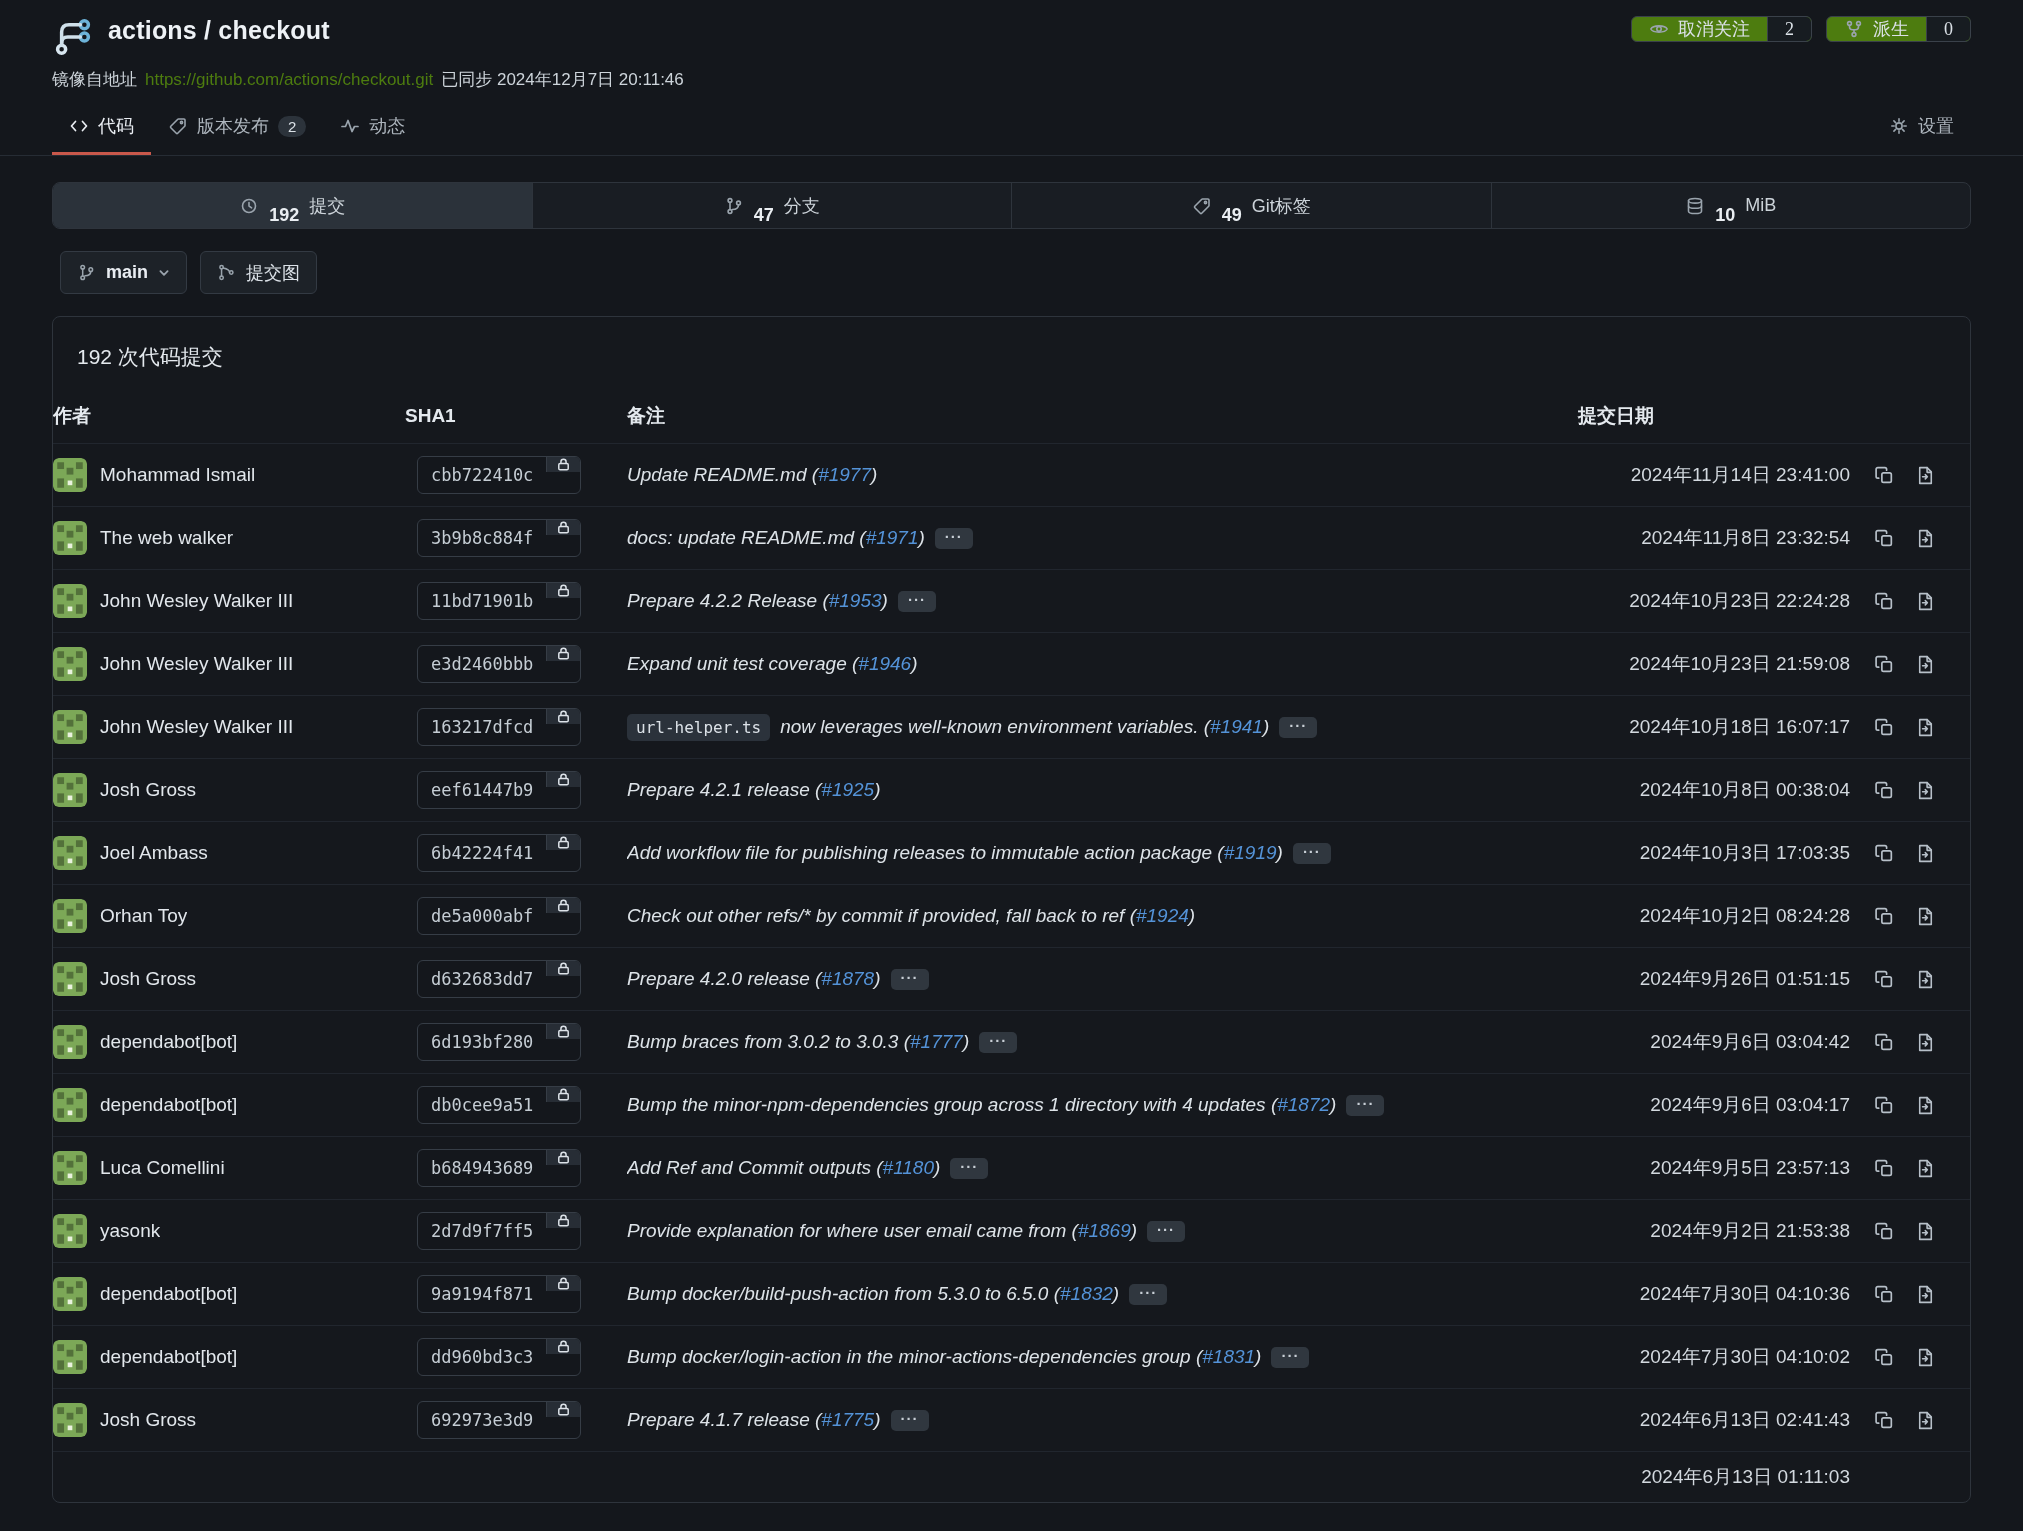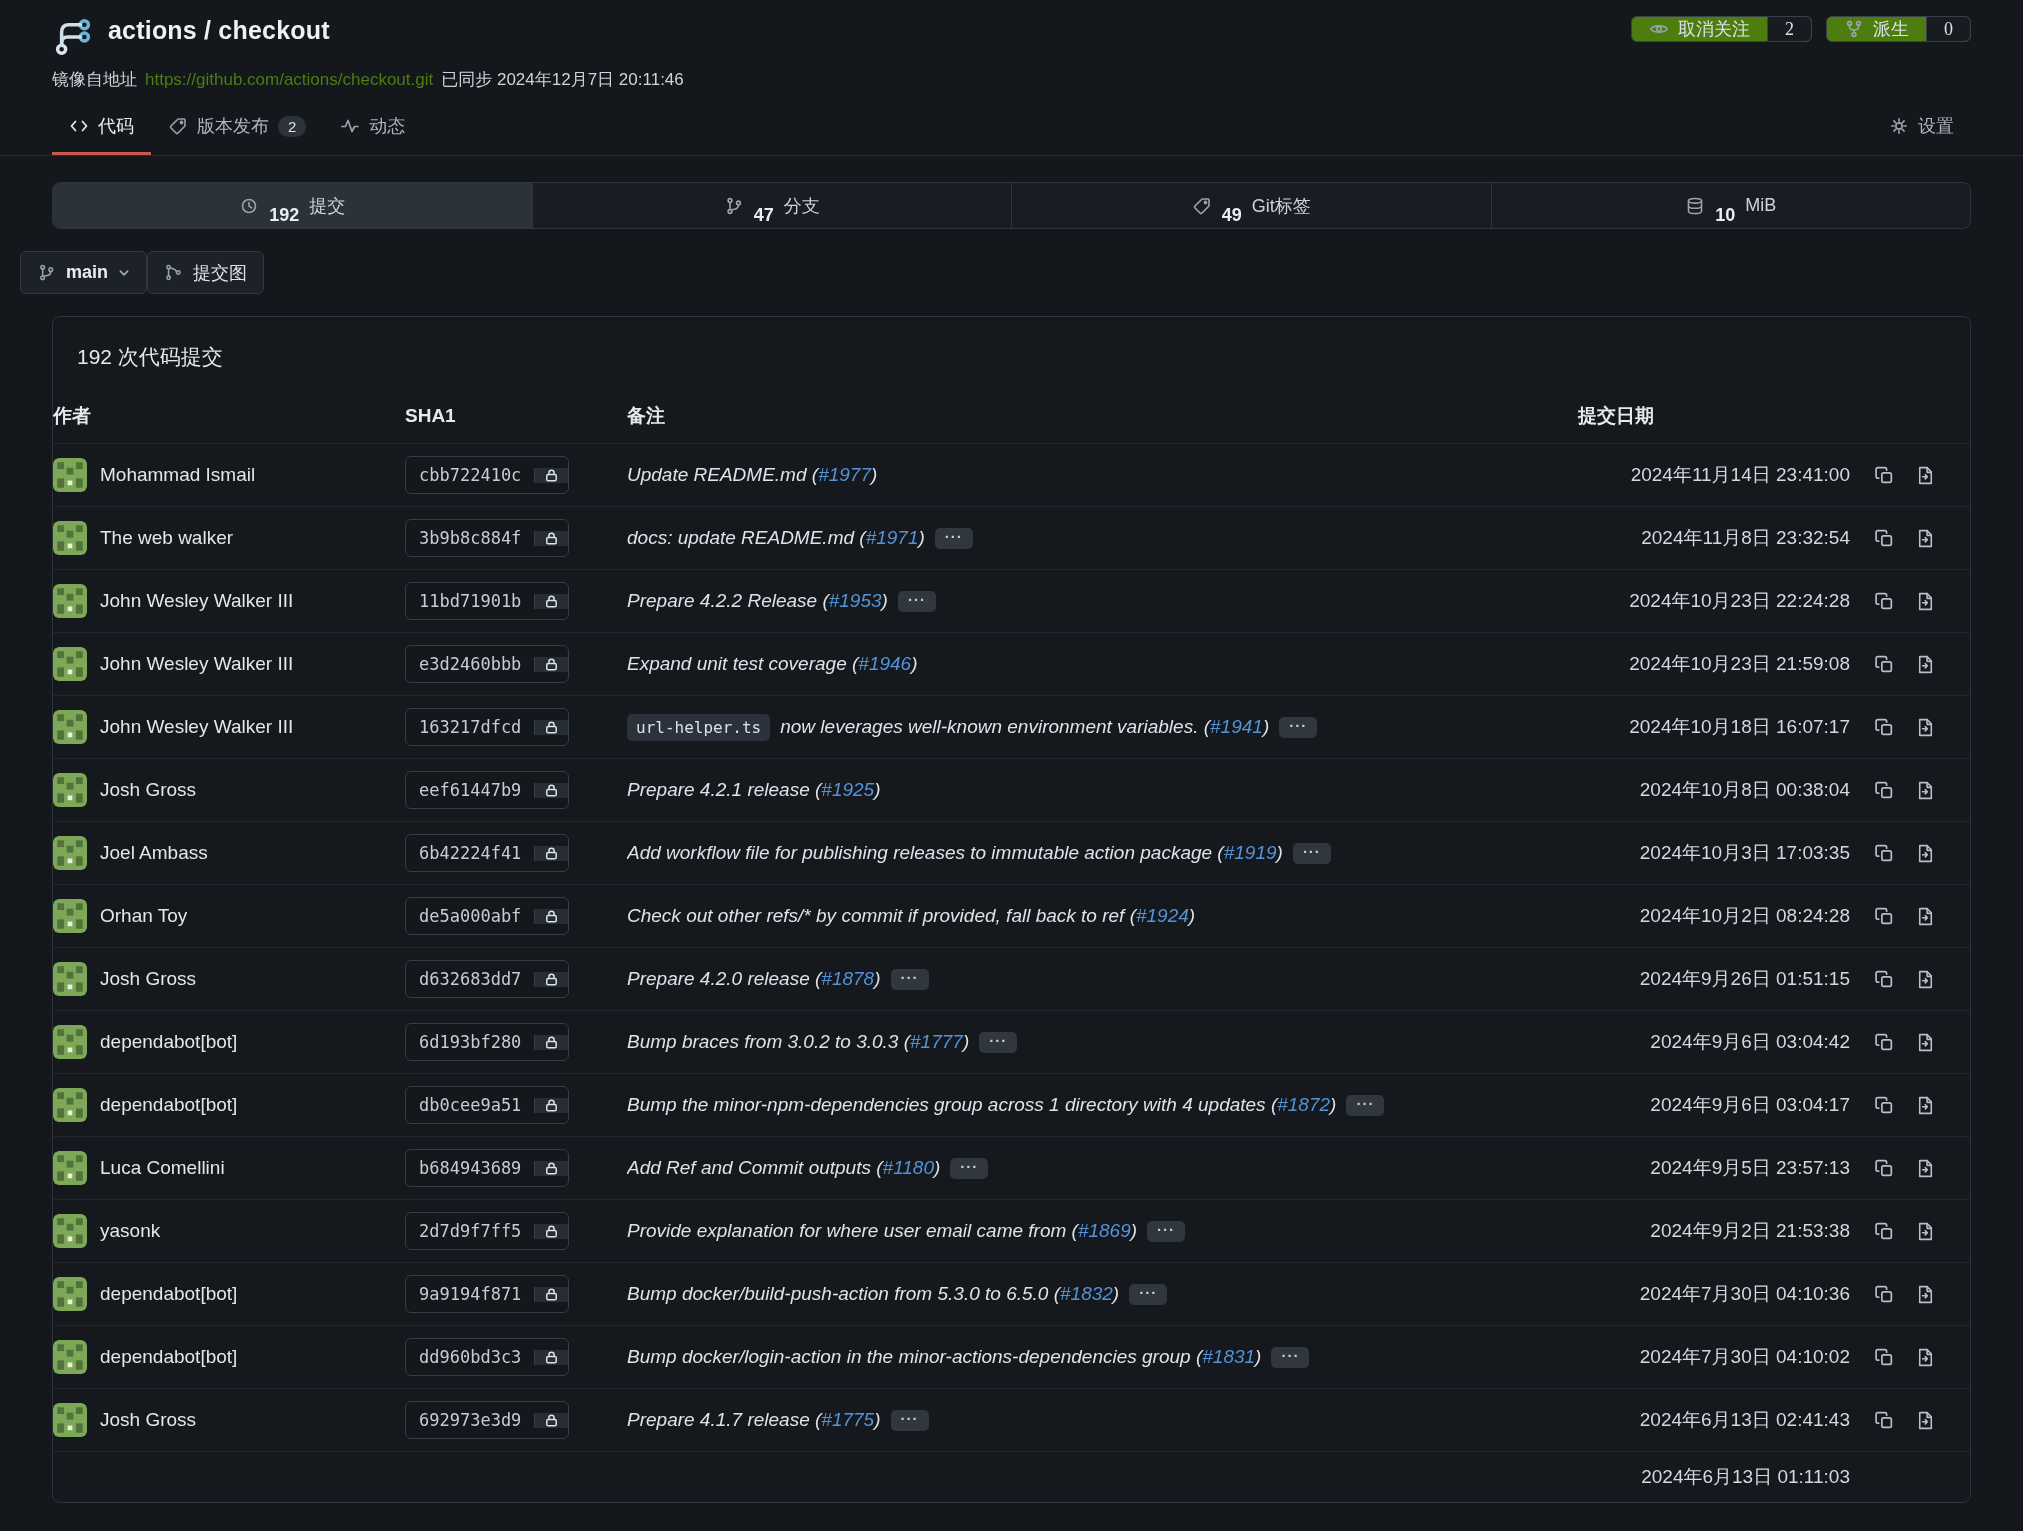--- a/index.html
+++ b/index.html
@@ -35,21 +35,21 @@
   .tab-right { margin-left: auto; }
 
   
   .stats-bar { margin: 26px 52px 0; display: flex; height: 47px; background: #191d23; border: 1px solid #2e343c; border-radius: 8px; overflow: hidden; }
   .stat { flex: 1; display: flex; align-items: center; justify-content: center; gap: 10px; font-size: 18px; color: #ccd3d9; border-left: 1px solid #2e343c; cursor: pointer; }
   .stat:first-child { border-left: none; }
   .stat.active { background: #2b323a; }
   .stat b { color: #eaeef2; font-weight: 700; margin-top: 20px; }
 
   
-  .branch-toolbar { margin: 22px 20px 0; display: flex; }
+  .branch-toolbar { margin: 22px 60px 0; display: flex; gap: 13px; }
   .tbtn { display: flex; align-items: center; gap: 10px; height: 43px; padding: 0 16px; background: #1d2228; border: 1px solid #333a43; border-radius: 6px; font-size: 18px; color: #dbe1e7; cursor: pointer; }
   .tbtn .bold { font-weight: 700; color: #e9edf2; }
 
   
   .panel { margin: 22px 52px 0; background: #15181d; border: 1px solid #2e343c; border-radius: 8px; overflow: hidden; }
   .panel-title { padding: 26px 24px 22px; font-size: 21px; color: #e4e9ee; }
   .search-row { display: flex; padding: 0 24px 24px; }
   .search-input { flex: 1; height: 49px; background: #101318; border: 1px solid #2e343c; border-right: none; border-radius: 6px 0 0 6px; padding: 0 17px; color: #d7dde3; font-size: 18px; outline: none; }
   .search-input::placeholder { color: #6f7982; }
   .branch-filter { width: 200px; height: 49px; display: flex; align-items: center; justify-content: space-between; padding: 0 16px; background: #101318; border: 1px solid #2e343c; color: #d3d9df; font-size: 18px; cursor: pointer; }
@@ -60,21 +60,21 @@
   table.commits th { text-align: left; font-size: 19px; font-weight: 700; color: #e4e9ee; padding: 10px 8px 14px 0; border-bottom: 1px solid #21262e; }
   th.col-author { padding-left: 22px; }
   th.col-date { text-align: right; padding-right: 8px; }
   table.commits td { border-top: 1px solid #21262e; padding: 12px 8px 12px 0; vertical-align: middle; }
   table.commits tr:first-child td { border-top: none; }
   td.col-author { padding-left: 22px; }
   .author-cell { display: flex; align-items: center; gap: 13px; }
   .avatar { width: 34px; height: 34px; flex: none; border-radius: 6px; overflow: hidden; cursor: pointer; }
   .author-name { color: #e2e7ec; white-space: nowrap; overflow: hidden; cursor: pointer; }
 
-  .sha-btn { display: inline-flex; align-items: center; border: 1px solid #363d46; border-radius: 6px; overflow: hidden; background: #14171c; cursor: pointer; }
+  .sha-btn { display: inline-flex; align-items: flex-start; border: 1px solid #363d46; border-radius: 6px; overflow: hidden; background: #14171c; cursor: pointer; margin-left: 12px; }
   .sha-text { padding: 8px 13px; font-family: "DejaVu Sans Mono", "Liberation Mono", monospace; font-size: 17px; color: #c5cdd4; }
   .sha-lock { display: flex; align-items: center; padding: 0 9px; background: #272d35; border-left: 1px solid #363d46; color: #dde3e9; }
 
   .msg-cell { display: flex; align-items: center; gap: 10px; white-space: nowrap; overflow: hidden; color: #dde3e8; }
   .msg-flow { white-space: nowrap; overflow: hidden; font-style: italic; }
   .issue-link { color: #5493d8; text-decoration: none; cursor: pointer; }
   .code-chip { font-family: "DejaVu Sans Mono", "Liberation Mono", monospace; font-size: 16px; background: #2b323b; border-radius: 5px; padding: 4px 9px; color: #dbe1e7; flex: none; }
   .more-btn { flex: none; background: #30373f; border: none; border-radius: 5px; color: #c8cfd6; font-size: 15px; font-weight: 700; letter-spacing: 1px; padding: 2px 10px 6px; line-height: 13px; cursor: pointer; }
 
   td.col-date { text-align: right; color: #d3d9df; white-space: nowrap; padding-right: 8px; }

